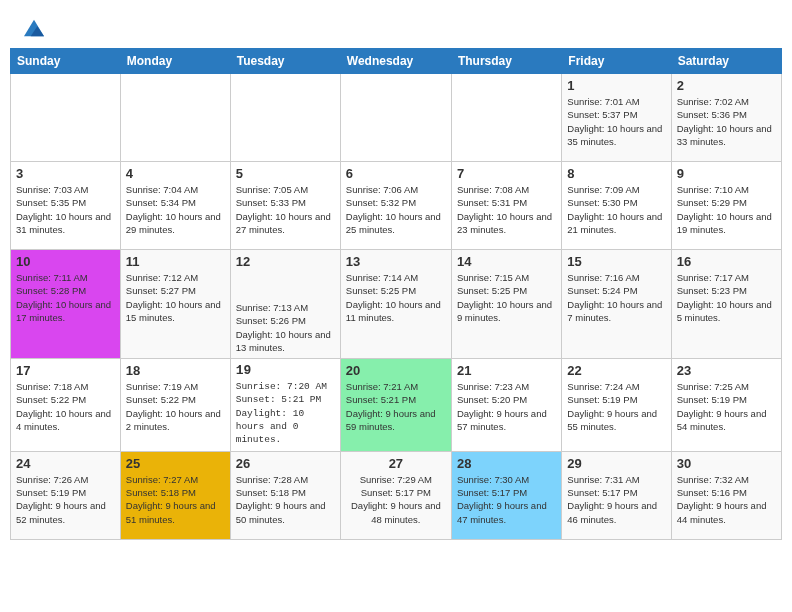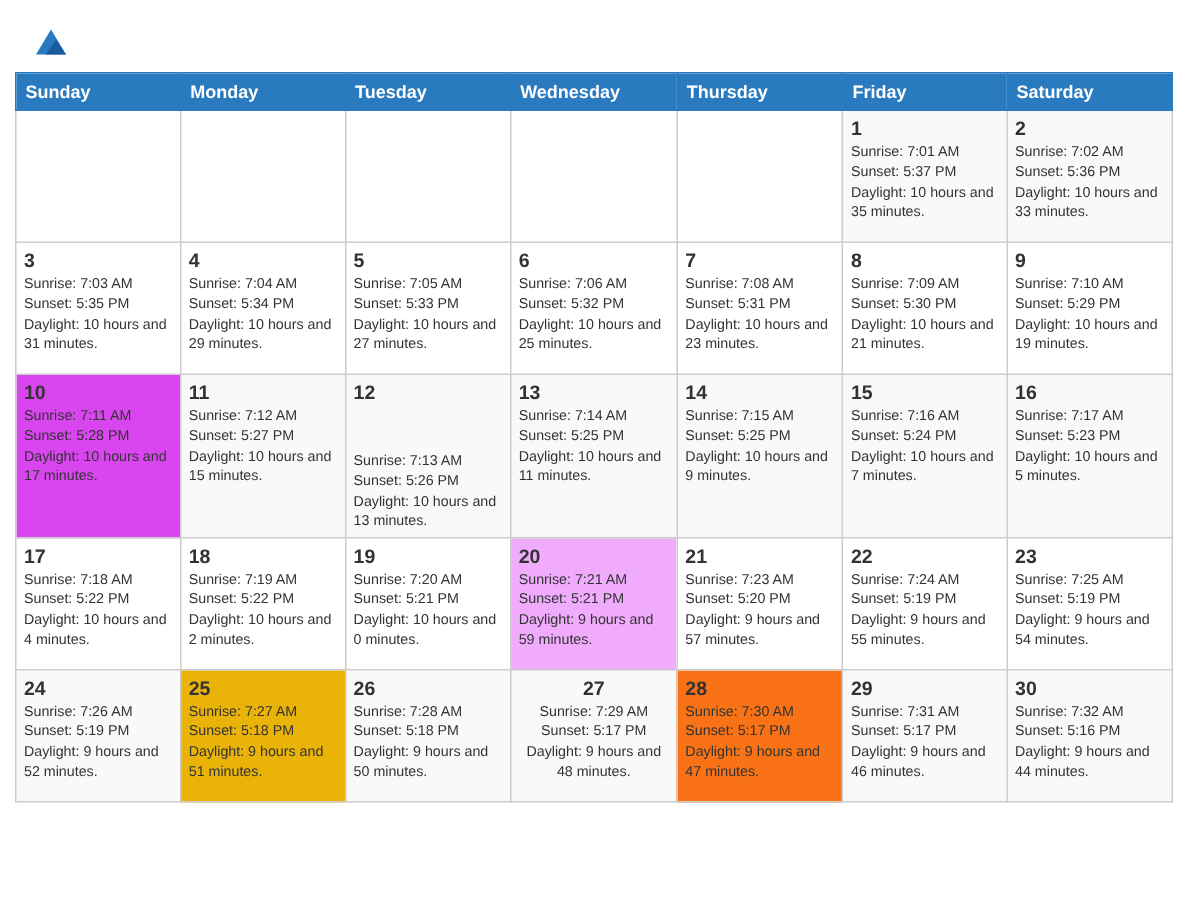--- a/index.html
+++ b/index.html
@@ -244,27 +244,27 @@
           <div class="day-detail" style="white-space: pre-line;">Sunrise: 7:18 AM
 Sunset: 5:22 PM
 Daylight: 10 hours and 4 minutes.</div>
         </td>
         <td style="background: rgb(255, 255, 255);">
           <div class="day-number">18</div>
           <div class="day-detail" style="white-space: pre-line;">Sunrise: 7:19 AM
 Sunset: 5:22 PM
 Daylight: 10 hours and 2 minutes.</div>
         </td>
-        <td style="background: rgb(255, 255, 255);">
+        <td style="background: rgb(255, 255, 255); font-family: Liberation Mono, monospace;">
           <div class="day-number">19</div>
           <div class="day-detail" style="white-space: pre-line;">Sunrise: 7:20 AM
 Sunset: 5:21 PM
 Daylight: 10 hours and 0 minutes.</div>
         </td>
-        <td style="background: #f0abfc;">
+        <td style="background: #86efac;">
           <div class="day-number">20</div>
           <div class="day-detail" style="white-space: pre-line;">Sunrise: 7:21 AM
 Sunset: 5:21 PM
 Daylight: 9 hours and 59 minutes.</div>
         </td>
         <td style="background: rgb(255, 255, 255);">
           <div class="day-number">21</div>
           <div class="day-detail" style="white-space: pre-line;">Sunrise: 7:23 AM
 Sunset: 5:20 PM
 Daylight: 9 hours and 57 minutes.</div>
@@ -300,21 +300,21 @@
           <div class="day-detail" style="white-space: pre-line;">Sunrise: 7:28 AM
 Sunset: 5:18 PM
 Daylight: 9 hours and 50 minutes.</div>
         </td>
         <td style="background: rgb(249, 249, 249); text-align: center;">
           <div class="day-number">27</div>
           <div class="day-detail" style="white-space: pre-line;">Sunrise: 7:29 AM
 Sunset: 5:17 PM
 Daylight: 9 hours and 48 minutes.</div>
         </td>
-        <td style="background: #f97316; margin-top: 29px;">
+        <td style="background: #7dd3fc; margin-top: 29px;">
           <div class="day-number">28</div>
           <div class="day-detail" style="white-space: pre-line;">Sunrise: 7:30 AM
 Sunset: 5:17 PM
 Daylight: 9 hours and 47 minutes.</div>
         </td>
         <td style="background: rgb(249, 249, 249); margin-top: 24px;">
           <div class="day-number">29</div>
           <div class="day-detail" style="white-space: pre-line;">Sunrise: 7:31 AM
 Sunset: 5:17 PM
 Daylight: 9 hours and 46 minutes.</div>

